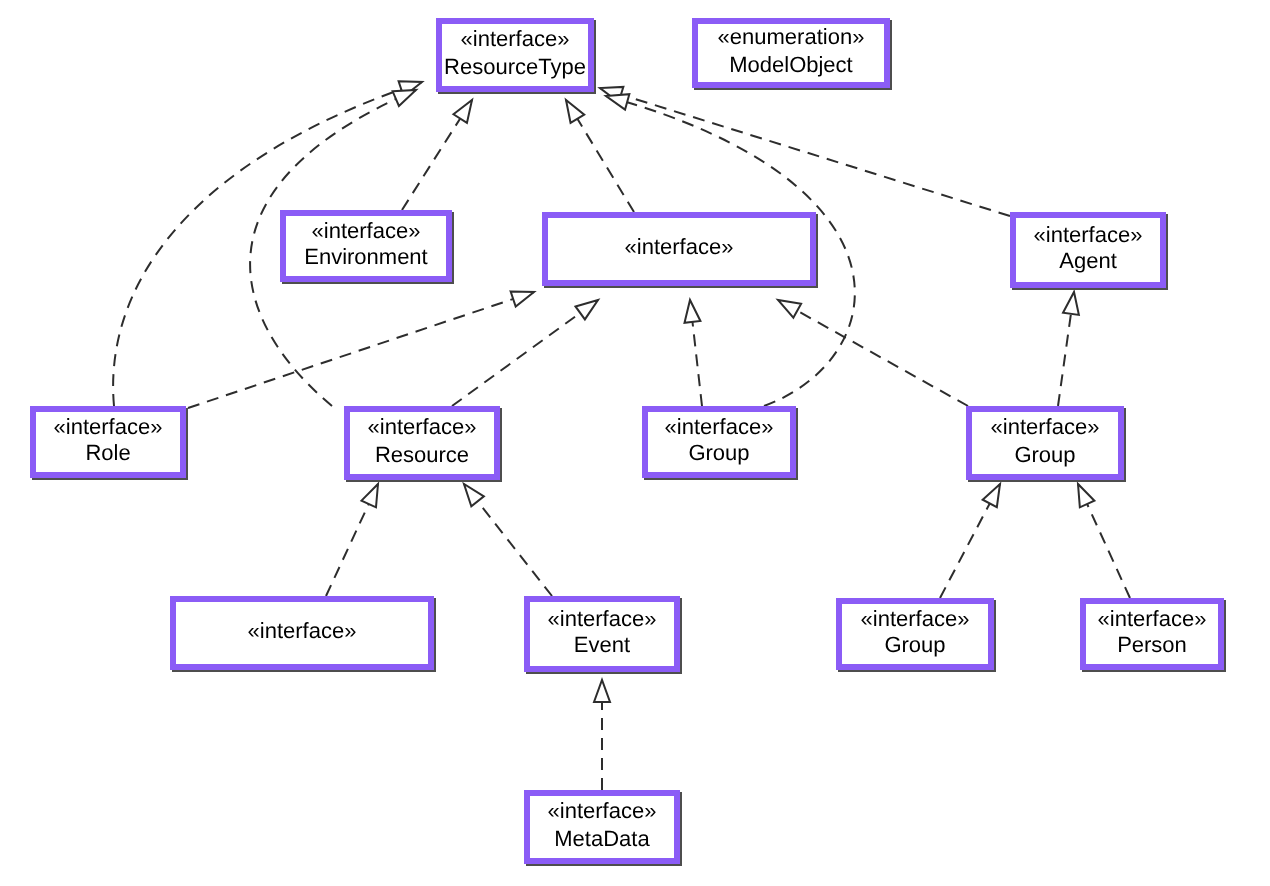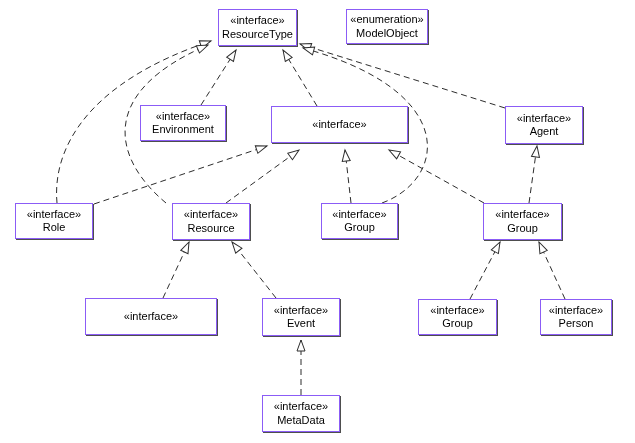--- a/index.html
+++ b/index.html
@@ -8,21 +8,21 @@
     width:635px;height:443px;
     background:#ffffff;
     font-family:"Liberation Sans","DejaVu Sans",sans-serif;
     overflow:hidden;
   }
   svg.edges{position:absolute;left:0;top:0;z-index:1;}
   .edge{fill:none;stroke:#2d2d2d;stroke-width:1;stroke-dasharray:6 4;}
   .node{
     position:absolute;box-sizing:border-box;z-index:2;
     background:#ffffff;
-    border:1px solid #8b5cf6;
+    border:3px solid #8b5cf6;
     box-shadow:1px 1px 0 #4e4e4e;
     display:flex;flex-direction:column;align-items:center;justify-content:center;
     text-align:center;color:#000;
     font-size:11px;line-height:13.5px;
     cursor:pointer;
   }
   .node .st,.node .nm{display:block;white-space:nowrap;}
 </style>
 </head>
 <body>
@@ -52,21 +52,21 @@
     <path class="edge" d="M 470,299 L 500,242" marker-end="url(#tri)"></path>
     <path class="edge" d="M 565,299 L 539,242" marker-end="url(#tri)"></path>
     <path class="edge" d="M 301,395 L 301,340" marker-end="url(#tri)"></path>
   </svg>
 
   <div class="node" style="left:218px;top:9px;width:79px;height:37px;">
     <span class="st">«interface»</span>
     <span class="nm">ResourceType</span>
   </div>
 
-  <div class="node" style="left:346px;top:9px;width:82px;height:35px;text-align:right;">
+  <div class="node" style="left:346px;top:9px;width:99px;height:35px;text-align:right;">
     <span class="st">«enumeration»</span>
     <span class="nm">ModelObject</span>
   </div>
 
   <div class="node" style="left:140px;top:105px;width:86px;height:36px;">
     <span class="st">«interface»</span>
     <span class="nm">Environment</span>
   </div>
 
   <div class="node" style="left:271px;top:106px;width:137px;height:37px;">

